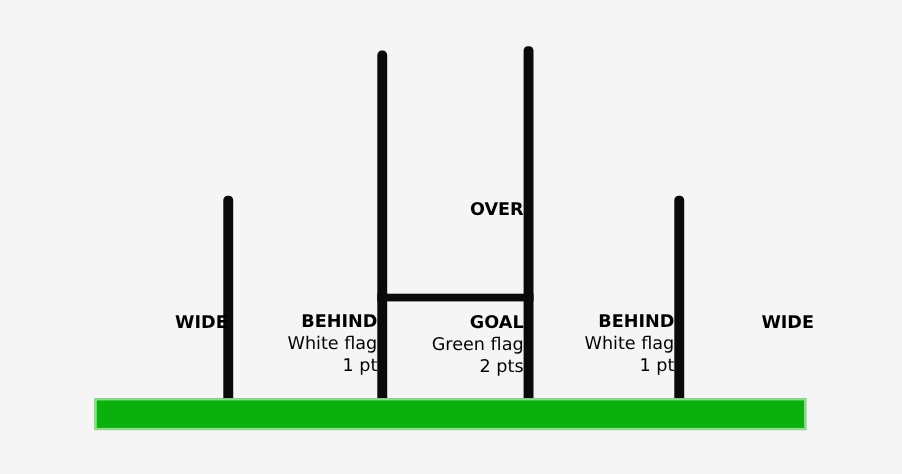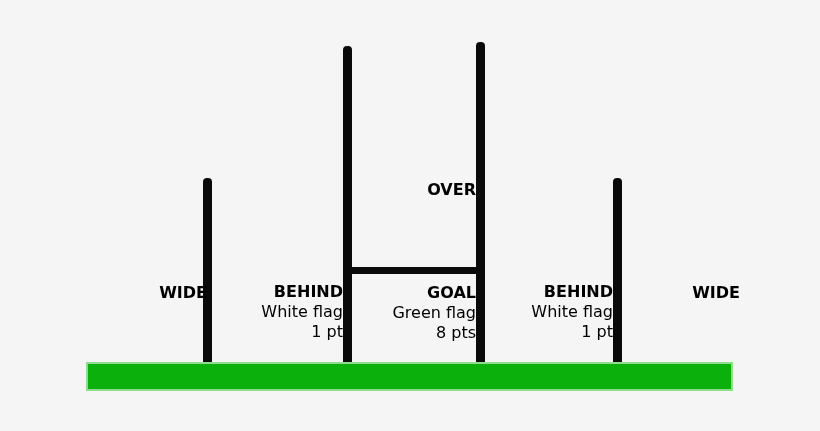--- a/index.html
+++ b/index.html
@@ -82,21 +82,21 @@
     <div class="zone-pts">1 pt</div>
   </div>
 
   <div class="zone" id="zone-over">
     <div class="zone-label">OVER</div>
   </div>
 
   <div class="zone" id="zone-goal">
     <div class="zone-label">GOAL</div>
     <div class="zone-flag">Green flag</div>
-    <div class="zone-pts">8 pts</div>
+    <div class="zone-pts">2 pts</div>
   </div>
 
   <div class="zone" id="zone-behind-right">
     <div class="zone-label">BEHIND</div>
     <div class="zone-flag">White flag</div>
     <div class="zone-pts">1 pt</div>
   </div>
 
   <div class="zone" id="zone-wide-right">
     <div class="zone-label">WIDE</div>

